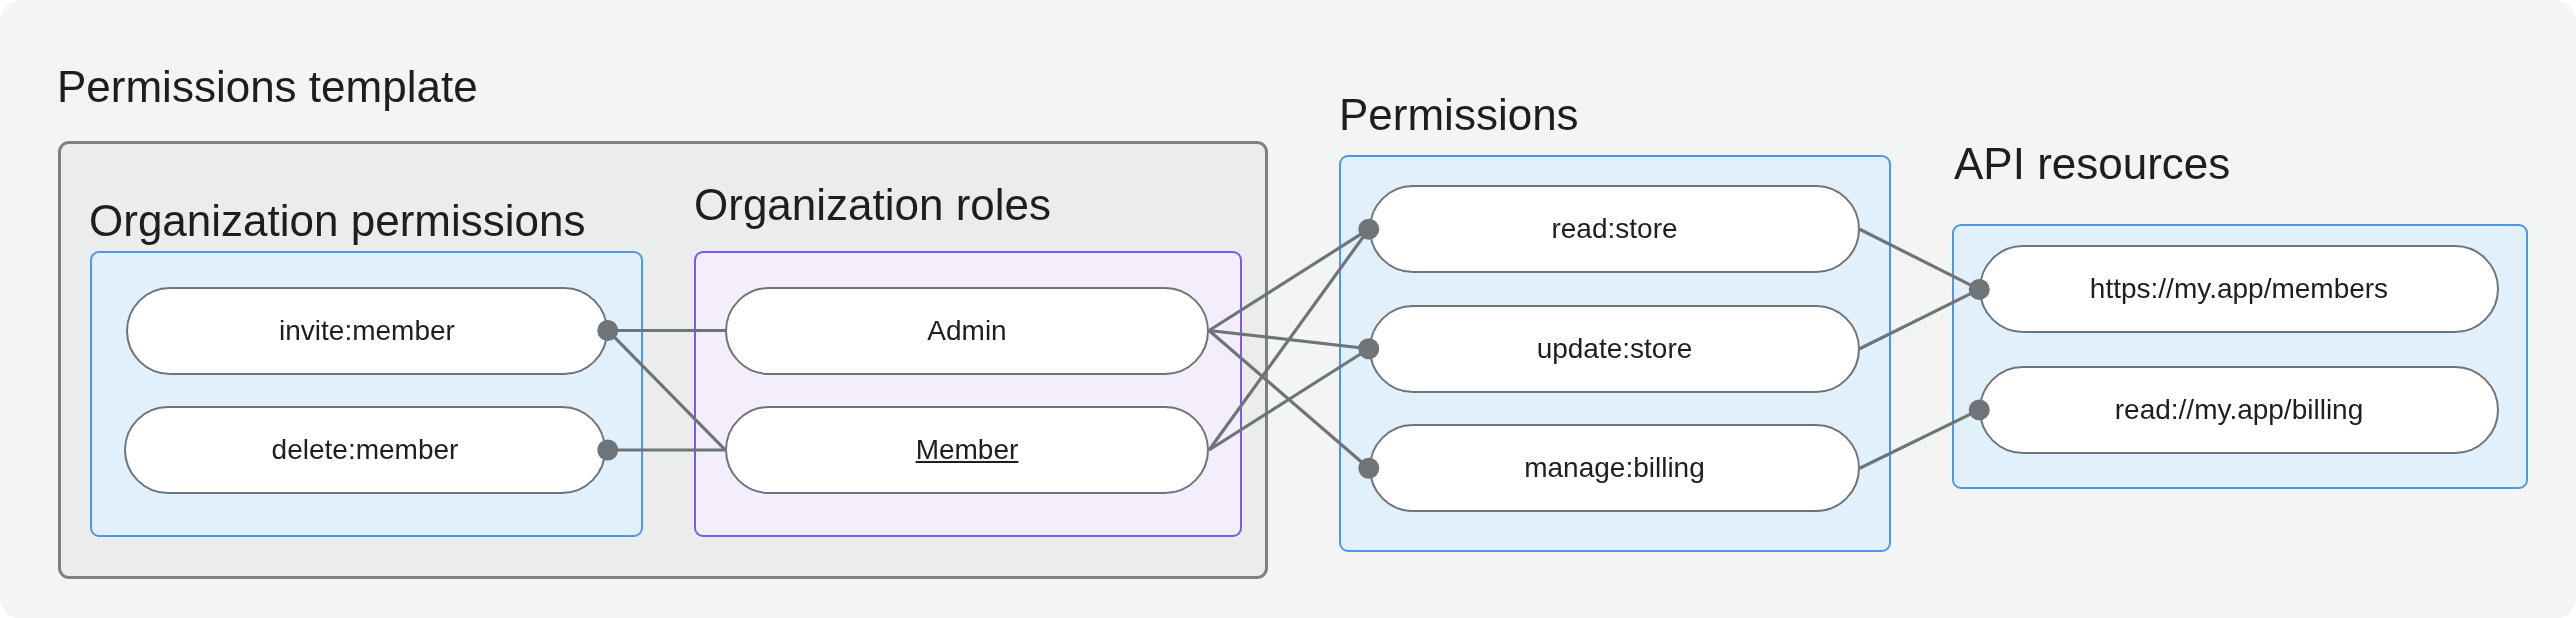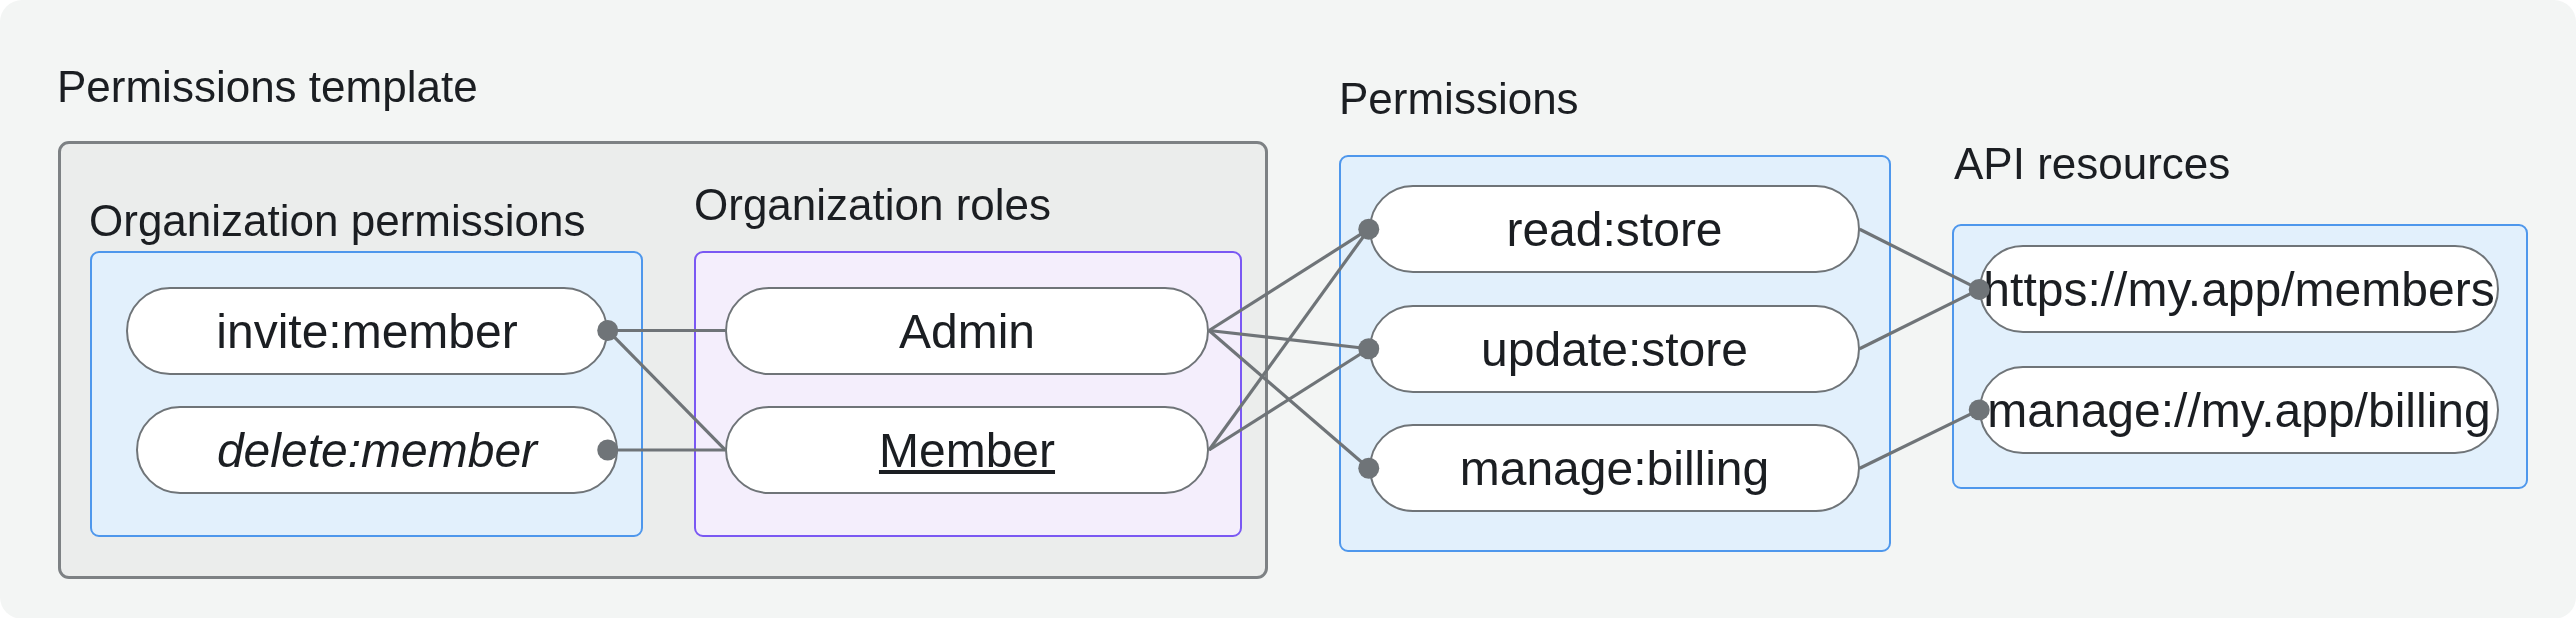--- a/index.html
+++ b/index.html
@@ -51,21 +51,21 @@
   .pill {
     position: absolute;
     box-sizing: border-box;
     height: 88px;
     background: #ffffff;
     border: 2.7px solid #6f7478;
     border-radius: 44px;
     display: flex;
     align-items: center;
     justify-content: center;
-    font-size: 48px;
+    font-size: 28px;
     color: #1b1e22;
     white-space: nowrap;
   }
   #edges-layer {
     position: absolute;
     left: 0; top: 0;
     width: 2576px; height: 619px;
     pointer-events: none;
   }
 </style>
@@ -75,49 +75,49 @@
 <div id="canvas">
 
   <div class="heading" style="left:57px; top:64px;">Permissions template</div>
 
   <div class="groupbox" id="org-template-box"></div>
 
   <div class="heading" style="left:89px; top:182px;margin-top:16px;">Organization permissions</div>
 
   <div class="heading" style="left:694px; top:182px;">Organization roles</div>
 
-  <div class="heading" style="left:1339px; top:76px;">Permissions</div>
+  <div class="heading" style="left:1339px; top:92px;">Permissions</div>
 
   <div class="heading" style="left:1954px; top:141px;">API resources</div>
 
   <div class="groupbox bluebox" id="org-permissions-box"></div>
 
   <div class="groupbox" id="org-roles-box"></div>
 
   <div class="groupbox bluebox" id="permissions-box"></div>
 
   <div class="groupbox bluebox" id="api-resources-box"></div>
 
   <div class="pill" style="left:126px; top:287px; width:482px;">invite:member</div>
 
-  <div class="pill" style="left:136px; top:406px; width:482px;font-style:italic;">delete:member</div>
+  <div class="pill" style="left:124px; top:406px; width:482px;">delete:member</div>
 
   <div class="pill" style="left:725px; top:287px; width:484px;">Admin</div>
 
   <div class="pill" style="left:725px; top:406px; width:484px;text-decoration:underline;">Member</div>
 
   <div class="pill" style="left:1369px; top:185px; width:491px;">read:store</div>
 
   <div class="pill" style="left:1369px; top:305px; width:491px;">update:store</div>
 
   <div class="pill" style="left:1369px; top:424px; width:491px;">manage:billing</div>
 
   <div class="pill" style="left:1979px; top:245px; width:520px;text-align:right;">https://my.app/members</div>
 
-  <div class="pill" style="left:1979px; top:366px; width:520px;">manage://my.app/billing</div>
+  <div class="pill" style="left:1979px; top:366px; width:520px;">read://my.app/billing</div>
 
   <svg id="edges-layer" viewBox="0 0 2823 678" xmlns="http://www.w3.org/2000/svg">
       <line x1="666" y1="362" x2="795" y2="362" stroke="#6f7478" stroke-width="3.5"></line>
       <line x1="666" y1="362" x2="795" y2="493" stroke="#6f7478" stroke-width="3.5"></line>
       <line x1="666" y1="493" x2="795" y2="493" stroke="#6f7478" stroke-width="3.5"></line>
       <line x1="1325" y1="362" x2="1500" y2="251" stroke="#6f7478" stroke-width="3.5"></line>
       <line x1="1325" y1="362" x2="1500" y2="382" stroke="#6f7478" stroke-width="3.5"></line>
       <line x1="1325" y1="362" x2="1500" y2="513" stroke="#6f7478" stroke-width="3.5"></line>
       <line x1="1325" y1="493" x2="1500" y2="251" stroke="#6f7478" stroke-width="3.5"></line>
       <line x1="1325" y1="493" x2="1500" y2="382" stroke="#6f7478" stroke-width="3.5"></line>

